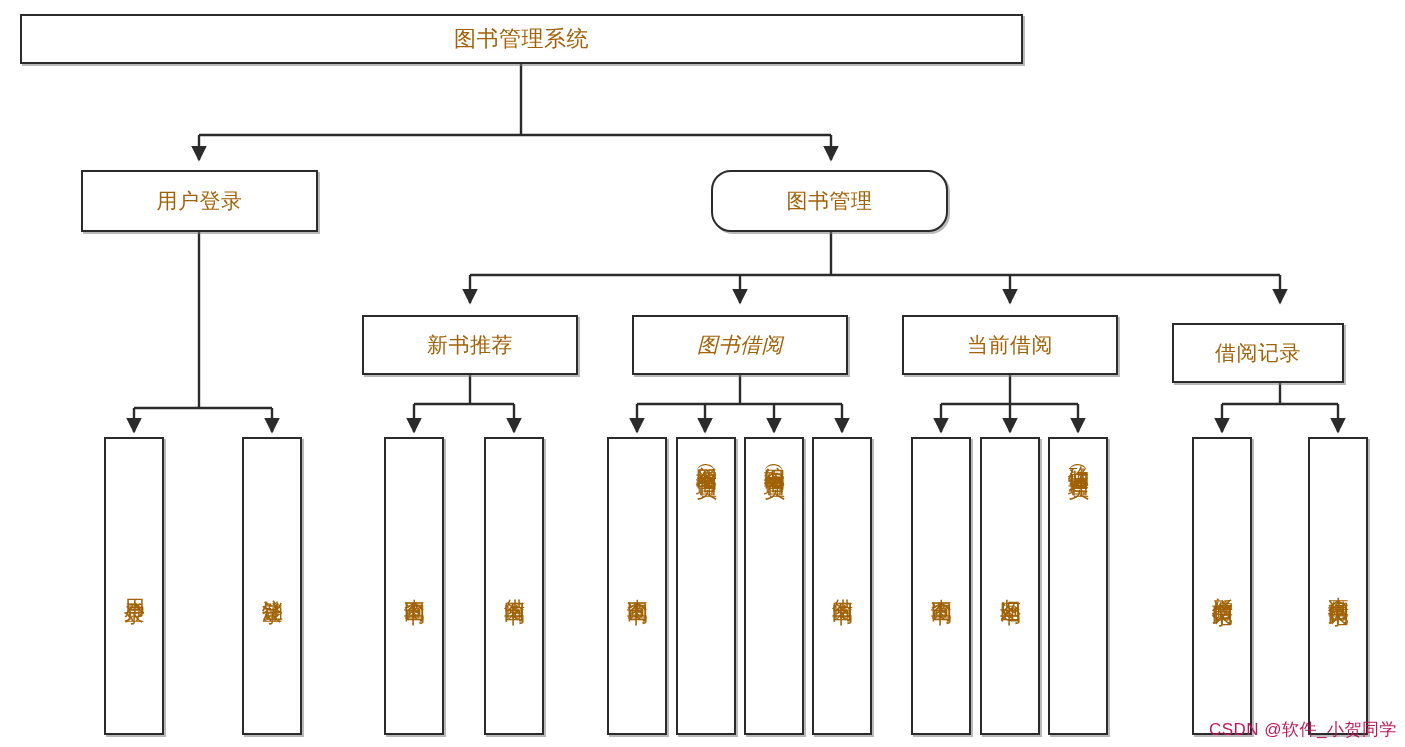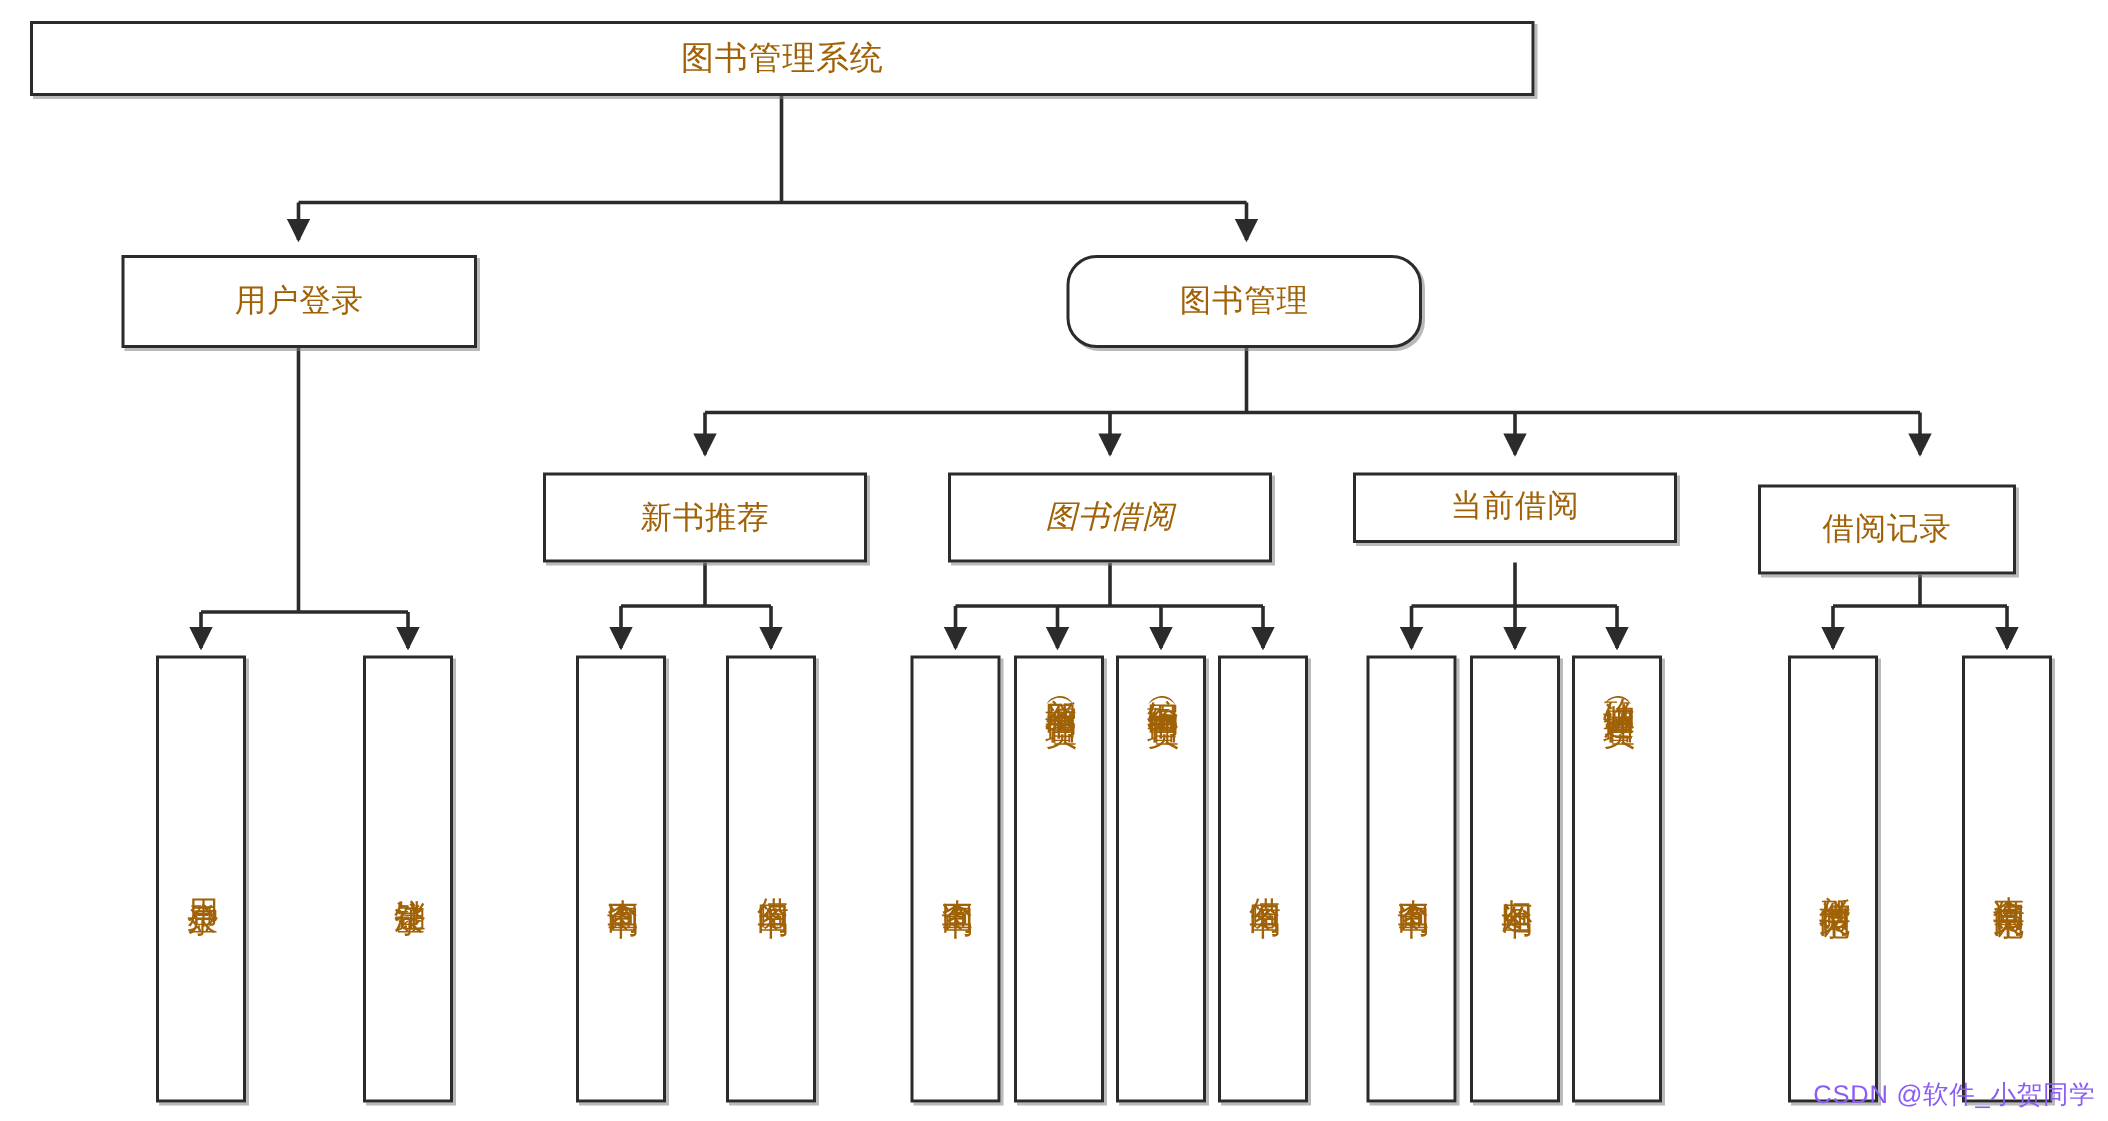--- a/index.html
+++ b/index.html
@@ -60,21 +60,21 @@
   }
   .node.leaf.center-v {
     align-items: center;
     padding-top: 0;
   }
   #watermark {
     position: absolute;
     right: 8px;
     bottom: 6px;
     font-size: 17px;
-    color: #8b5cf6;
+    color: #be185d;
     white-space: nowrap;
     z-index: 5;
     letter-spacing: 0.5px;
   }
 </style>
 </head>
 <body>
 
 <div id="canvas">
 
@@ -132,27 +132,27 @@
     <span class="label">图书管理系统</span>
   </div>
 
   <div class="node" style="left:81px; top:170px; width:237px; height:62px;">
     <span class="label">用户登录</span>
   </div>
   <div class="node" style="left:711px; top:170px; width:237px; height:62px;border-radius:20px;">
     <span class="label">图书管理</span>
   </div>
 
-  <div class="node" style="left:362px; top:315px; width:216px; height:60px;font-family:Liberation Serif, serif;">
+  <div class="node" style="left:362px; top:315px; width:216px; height:60px;">
     <span class="label">新书推荐</span>
   </div>
   <div class="node" style="left:632px; top:315px; width:216px; height:60px;font-style:italic;">
     <span class="label">图书借阅</span>
   </div>
-  <div class="node" style="left:902px; top:315px; width:216px; height:47px;">
+  <div class="node" style="left:902px; top:315px; width:216px; height:60px;">
     <span class="label">当前借阅</span>
   </div>
   <div class="node" style="left:1172px; top:323px; width:172px; height:60px;">
     <span class="label">借阅记录</span>
   </div>
 
   <div class="node leaf center-v" style="left:104px; top:437px; width:60px; height:298px;">
     <span class="label">用户登录</span>
   </div>
   <div class="node leaf center-v" style="left:242px; top:437px; width:60px; height:298px;">

